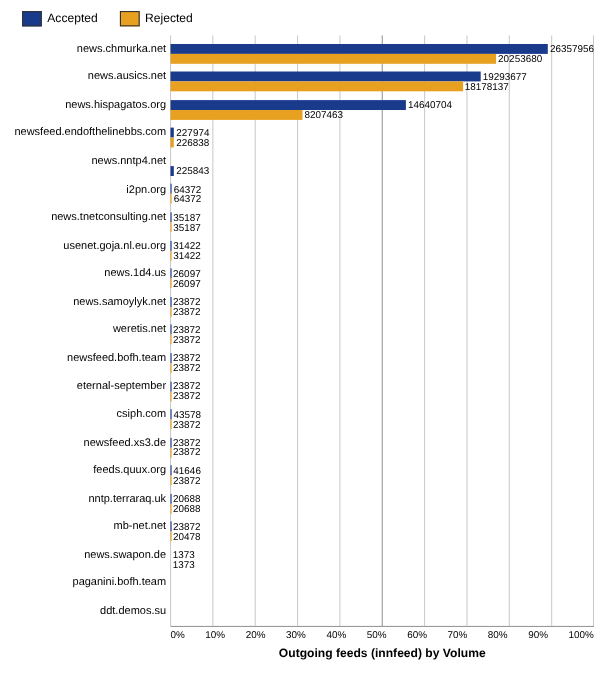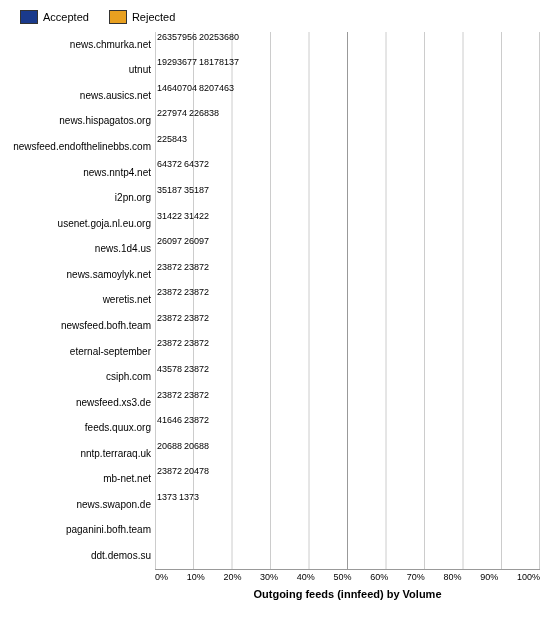--- a/index.html
+++ b/index.html
@@ -61,24 +61,24 @@
       position: relative;
     }
     .bar-row {
       flex: 1;
       display: flex;
       align-items: center;
       position: relative;
     }
     .bar-group {
       display: flex;
-      flex-direction: row;
+      flex-direction: column;
       height: 100%;
       width: 100%;
-      justify-content: flex-start;
+      justify-content: flex-end;
       gap: 0px;
     }
     .bar-wrapper {
       display: flex;
       align-items: center;
       height: 9px;
     }
     .bar {
       height: 100%;
     }
@@ -127,26 +127,26 @@
     <div class="legend-item">
       <div class="legend-box bar-orange"></div>
       <span>Rejected</span>
     </div>
   </div>
 
   <div class="chart-area">
 
     <div class="y-axis-labels" id="y-labels">
         <div class="y-label">news.chmurka.net</div>
-        <div class="y-label">utnut</div>
         <div class="y-label">news.ausics.net</div>
         <div class="y-label">news.hispagatos.org</div>
         <div class="y-label">newsfeed.endofthelinebbs.com</div>
         <div class="y-label">news.nntp4.net</div>
         <div class="y-label">i2pn.org</div>
+        <div class="y-label">news.tnetconsulting.net</div>
         <div class="y-label">usenet.goja.nl.eu.org</div>
         <div class="y-label">news.1d4.us</div>
         <div class="y-label">news.samoylyk.net</div>
         <div class="y-label">weretis.net</div>
         <div class="y-label">newsfeed.bofh.team</div>
         <div class="y-label">eternal-september</div>
         <div class="y-label">csiph.com</div>
         <div class="y-label">newsfeed.xs3.de</div>
         <div class="y-label">feeds.quux.org</div>
         <div class="y-label">nntp.terraraq.uk</div>

